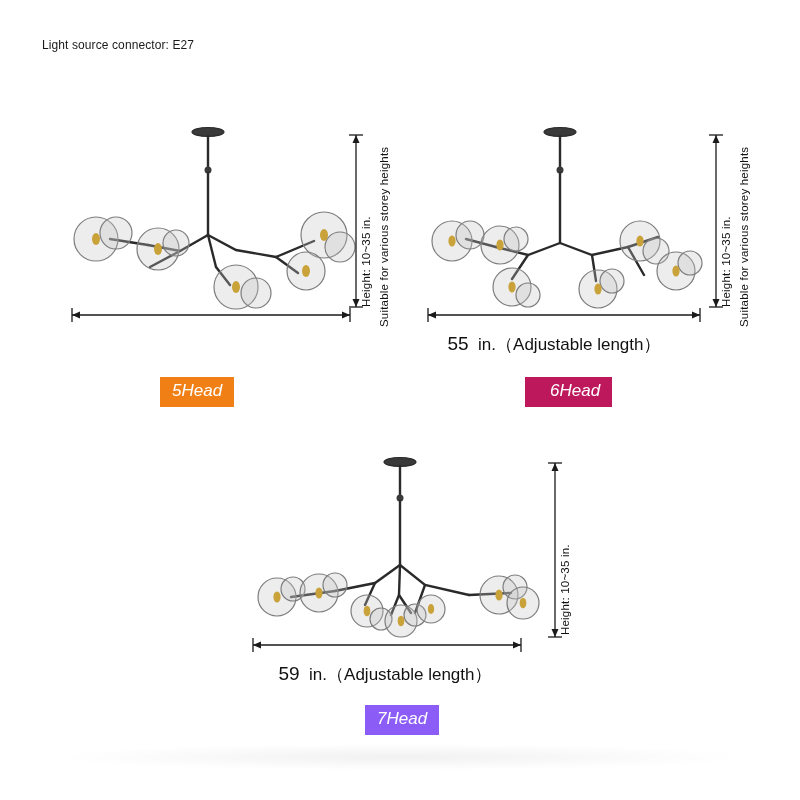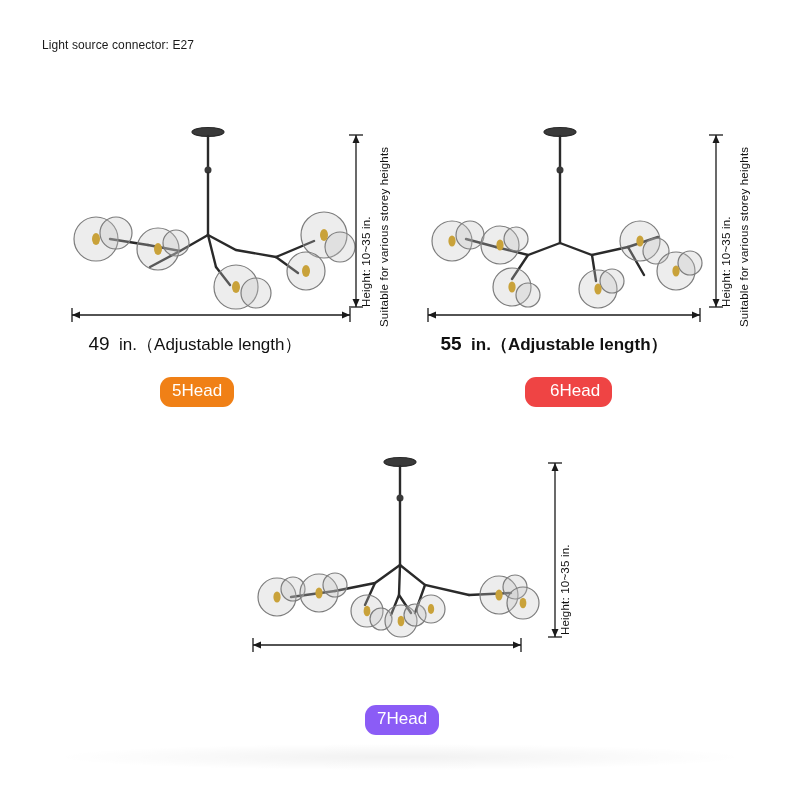--- a/index.html
+++ b/index.html
@@ -56,21 +56,22 @@
   .dim-caption .num { font-size: 19px; }
 
   
   .badge {
     position: absolute;
     color: #fff;
     font-size: 17px;
     padding: 5px 12px 6px 12px;
     line-height: 1.1;
     white-space: nowrap;
-    border-radius: 11px;
+    border-radius: 0;
+    font-style: italic;
   }
   .badge .n { font-size: 17px; }
 
   
   .vtext {
     position: absolute;
     writing-mode: vertical-rl;
     transform: rotate(180deg);
     font-size: 11.5px;
     color: #111;
@@ -144,23 +145,20 @@
         <line x1="319" y1="20" x2="333" y2="20"></line>
         <line x1="319" y1="192" x2="333" y2="192"></line>
         <path d="M326 20 L322.5 28 L329.5 28 Z" fill="#1a1a1a" stroke="none"></path>
         <path d="M326 192 L322.5 184 L329.5 184 Z" fill="#1a1a1a" stroke="none"></path>
       </g>
     </svg>
 
     <div class="vtext" style="left:330px; top:22px; height:170px;">Height: 10~35 in.</div>
     <div class="vtext" style="left:348px; top:22px; height:190px;">Suitable for various storey heights</div>
 
-    <div class="dim-caption" style="top:218px; left:-10px;">
-      <span class="num">49</span>&nbsp;&nbsp;<span>in.</span><span>（Adjustable length）</span>
-    </div>
 
     <div class="badge" style="top:262px; left:130px; background:#f08016;">
       <span class="n">5</span><span>Head</span>
     </div>
   </div>
 
   <div class="fig fig-b">
     <svg class="lamp-svg" width="340" height="230" viewBox="0 0 340 230">
       <g stroke="#2a2a2a" stroke-width="2.4" fill="none" stroke-linecap="round">
         <ellipse cx="160" cy="17" rx="16" ry="4.5" fill="#3a3a3a" stroke="#2a2a2a" stroke-width="1.2"></ellipse>
@@ -209,25 +207,25 @@
         <line x1="309" y1="20" x2="323" y2="20"></line>
         <line x1="309" y1="192" x2="323" y2="192"></line>
         <path d="M316 20 L312.5 28 L319.5 28 Z" fill="#1a1a1a" stroke="none"></path>
         <path d="M316 192 L312.5 184 L319.5 184 Z" fill="#1a1a1a" stroke="none"></path>
       </g>
     </svg>
 
     <div class="vtext" style="left:320px; top:22px; height:170px;">Height: 10~35 in.</div>
     <div class="vtext" style="left:338px; top:22px; height:190px;">Suitable for various storey heights</div>
 
-    <div class="dim-caption" style="top:218px; left:-16px;font-weight:bold;">
+    <div class="dim-caption" style="top:218px; left:-16px;">
       <span class="num">55</span>&nbsp;&nbsp;<span>in.</span><span>（Adjustable length）</span>
     </div>
 
-    <div class="badge" style="top:262px; left:125px; background:#ef4444;padding-left:25px;">
+    <div class="badge" style="top:262px; left:125px; background:#be185d;padding-left:25px;">
       <span class="n">6</span><span>Head</span>
     </div>
   </div>
 
   <div class="fig fig-c">
     <svg class="lamp-svg" width="360" height="230" viewBox="0 0 360 230">
       <g stroke="#2a2a2a" stroke-width="2.4" fill="none" stroke-linecap="round">
         <ellipse cx="185" cy="17" rx="16" ry="4.5" fill="#3a3a3a" stroke="#2a2a2a" stroke-width="1.2"></ellipse>
         <line x1="185" y1="21" x2="185" y2="50"></line>
         <circle cx="185" cy="53" r="3.5" fill="#3a3a3a" stroke="none"></circle>
@@ -275,20 +273,23 @@
         <line x1="340" y1="18" x2="340" y2="192"></line>
         <line x1="333" y1="18" x2="347" y2="18"></line>
         <line x1="333" y1="192" x2="347" y2="192"></line>
         <path d="M340 18 L336.5 26 L343.5 26 Z" fill="#1a1a1a" stroke="none"></path>
         <path d="M340 192 L336.5 184 L343.5 184 Z" fill="#1a1a1a" stroke="none"></path>
       </g>
     </svg>
 
     <div class="vtext" style="left:344px; top:30px; height:160px;">Height: 10~35 in.</div>
 
+    <div class="dim-caption" style="top:218px; left:-10px;">
+      <span class="num">59</span>&nbsp;&nbsp;<span>in.</span><span>（Adjustable length）</span>
+    </div>
 
     <div class="badge" style="top:260px; left:150px; background:#8b5cf6;">
       <span class="n">7</span><span>Head</span>
     </div>
   </div>
 
   <div class="soft-shadow"></div>
 </div>
 
 </body></html>

